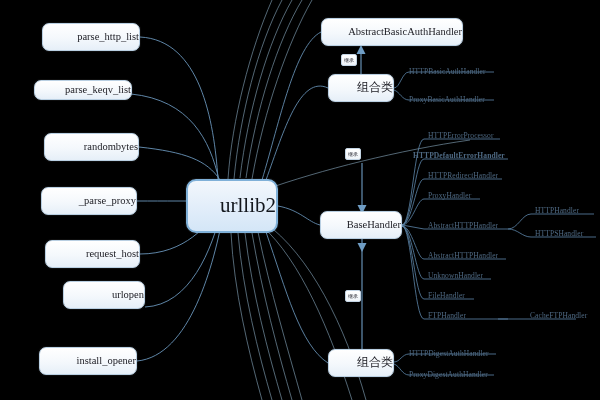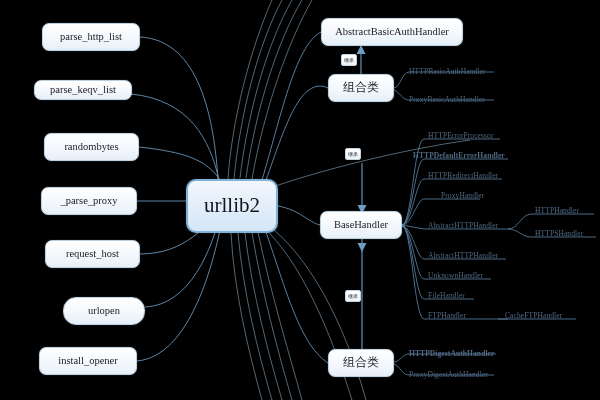--- a/index.html
+++ b/index.html
@@ -24,21 +24,21 @@
   }
   .node {
     position: absolute;
     box-sizing: border-box;
     background: linear-gradient(180deg, #ffffff 0%, #f4f8fc 55%, #e6eff8 100%);
     border: 1px solid #b9cfe2;
     border-radius: 7px;
     color: #1b1b22;
     display: flex;
     align-items: center;
-    justify-content: center;
+    justify-content: flex-end;
     text-align: center;
     line-height: 1.1;
     white-space: nowrap;
     box-shadow: 0 0 0 1px rgba(255,255,255,0.05);
   }
   .node.center {
     background: linear-gradient(180deg, #f2f7fc 0%, #e3eefa 50%, #d4e6f7 100%);
     border: 2px solid #7fb0d8;
     border-radius: 10px;
     font-size: 21px;
@@ -170,21 +170,21 @@
   </div>
   <div class="node" style="left:44px; top:133px; width:95px; height:28px; font-size:10.5px;">
     <span>randombytes</span>
   </div>
   <div class="node" style="left:41px; top:187px; width:96px; height:28px; font-size:10.5px;">
     <span>_parse_proxy</span>
   </div>
   <div class="node" style="left:45px; top:240px; width:95px; height:28px; font-size:10.5px;">
     <span>request_host</span>
   </div>
-  <div class="node" style="left:63px; top:297px; width:82px; height:28px; font-size:10.5px;border-radius:13px;">
+  <div class="node" style="left:63px; top:281px; width:82px; height:28px; font-size:10.5px;">
     <span>urlopen</span>
   </div>
   <div class="node" style="left:39px; top:347px; width:98px; height:28px; font-size:10.5px;">
     <span>install_opener</span>
   </div>
 
   <div class="node" style="left:321px; top:18px; width:142px; height:28px; font-size:10.5px;">
     <span>AbstractBasicAuthHandler</span>
   </div>
   <div class="node cjk" style="left:328px; top:74px; width:66px; height:28px;">
@@ -216,21 +216,21 @@
 
   <div class="leaf" style="left:428px; top:131px;">
     <span>HTTPErrorProcessor</span>
   </div>
   <div class="leaf" style="left:413px; top:151px;font-weight:bold;">
     <span>HTTPDefaultErrorHandler</span>
   </div>
   <div class="leaf" style="left:428px; top:171px;">
     <span>HTTPRedirectHandler</span>
   </div>
-  <div class="leaf" style="left:428px; top:191px;margin-left:13px;">
+  <div class="leaf" style="left:428px; top:191px;">
     <span>ProxyHandler</span>
   </div>
   <div class="leaf" style="left:428px; top:221px;">
     <span>AbstractHTTPHandler</span>
   </div>
   <div class="leaf" style="left:428px; top:251px;">
     <span>AbstractHTTPHandler</span>
   </div>
   <div class="leaf" style="left:428px; top:271px;">
     <span>UnknownHandler</span>
@@ -242,24 +242,24 @@
     <span>FTPHandler</span>
   </div>
 
   <div class="leaf" style="left:535px; top:206px;">
     <span>HTTPHandler</span>
   </div>
   <div class="leaf" style="left:535px; top:229px;">
     <span>HTTPSHandler</span>
   </div>
 
-  <div class="leaf" style="left:505px; top:311px;">
+  <div class="leaf" style="left:530px; top:311px;">
     <span>CacheFTPHandler</span>
   </div>
 
-  <div class="leaf" style="left:409px; top:349px;font-weight:bold;">
+  <div class="leaf" style="left:409px; top:349px;">
     <span>HTTPDigestAuthHandler</span>
   </div>
   <div class="leaf" style="left:409px; top:370px;">
     <span>ProxyDigestAuthHandler</span>
   </div>
 
 </div>
 
 </body></html>

